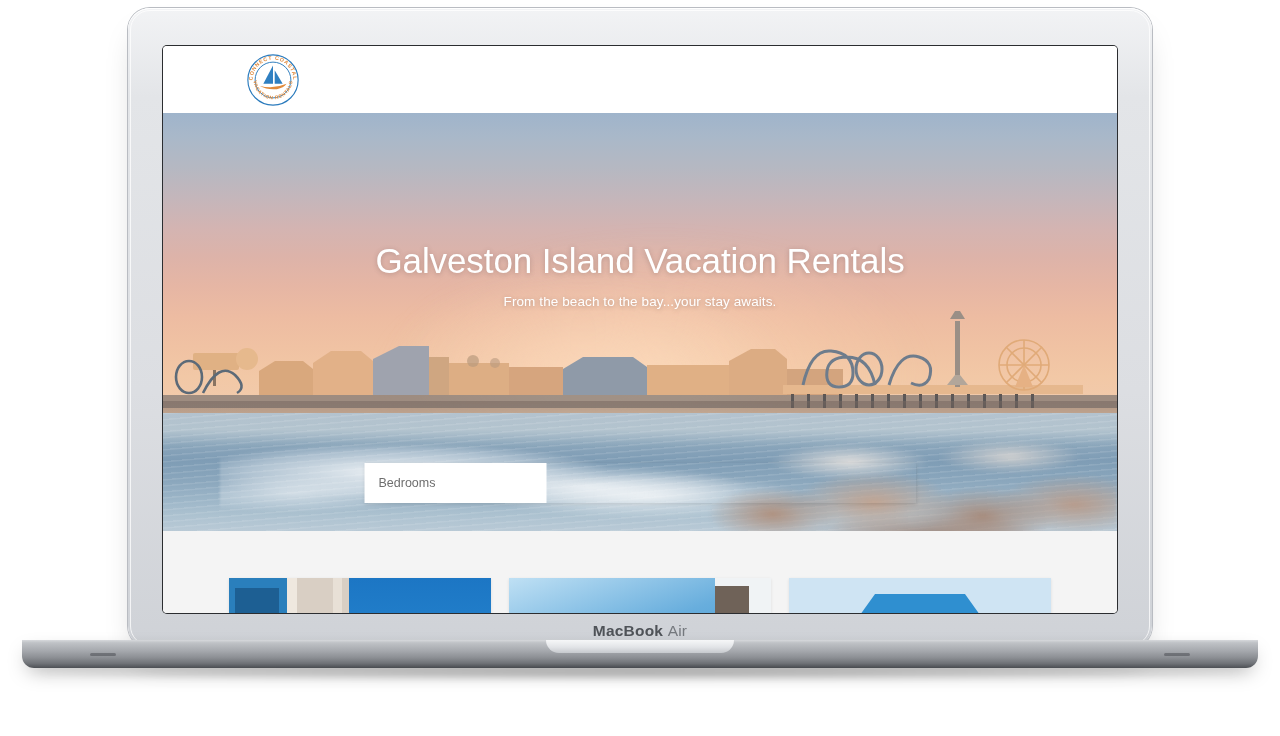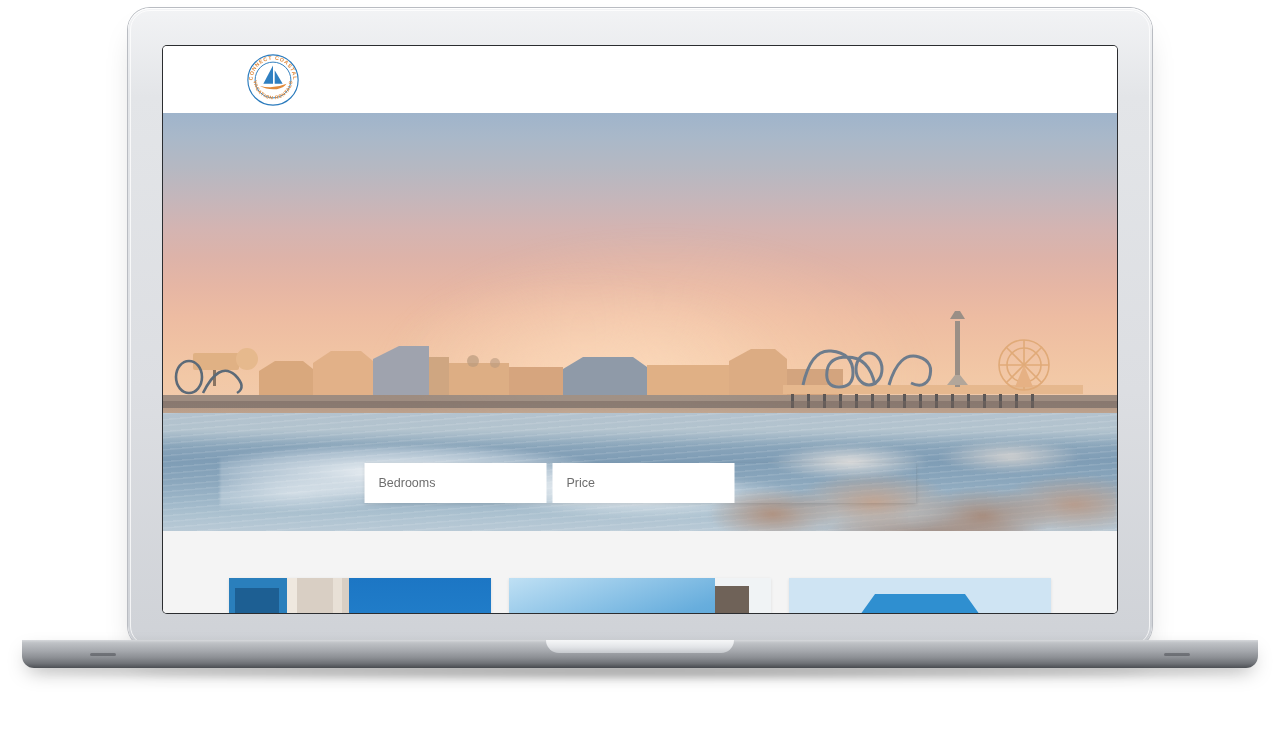--- a/index.html
+++ b/index.html
@@ -541,25 +541,28 @@
             <rect x="0" y="96" width="954" height="13" fill="#5a5a5c" opacity="0.55"></rect>
           </svg>
 
           <div class="shore-strip"></div>
           <div class="ocean"></div>
           <div class="foam"></div>
           <div class="foam2"></div>
           <div class="rocks"></div>
           <div class="rocks-hi"></div>
 
+          <div class="hero-copy">
+            <h1 class="hero-title">Galveston Island Vacation Rentals</h1>
+            <p class="hero-sub">From the beach to the bay...your stay awaits.</p>
+          </div>
 
           <form class="search-bar">
             <input class="search-field field-bedrooms" type="text" placeholder="Bedrooms" style="">
             <div class="field-divider"></div>
-            <input class="search-field field-price" type="text" placeholder="Price" style="">
           </form>
         </section>
 
         <section class="properties-section">
           <div class="cards">
 
             <div class="card">
               <svg class="card-img" viewBox="0 0 262 160" preserveAspectRatio="xMidYMid slice" aria-hidden="true">
                 <rect width="262" height="160" fill="#1769b0"></rect>
                 <rect x="120" y="0" width="142" height="160" fill="url(#g1)"></rect>
@@ -650,20 +653,25 @@
                 </g>
               </svg>
             </div>
 
           </div>
         </section>
 
       </div>
     </div>
 
+    <div class="lid-chin">
+      <div class="mb-label">
+        <span class="bold">MacBook</span><span>&nbsp;</span><span class="light">Air</span>
+      </div>
+    </div>
   </div>
 
   <div class="base">
     <div class="base-foot-l"></div>
     <div class="base-foot-r"></div>
   </div>
   <div class="base-shadow"></div>
 
 </div>
 

